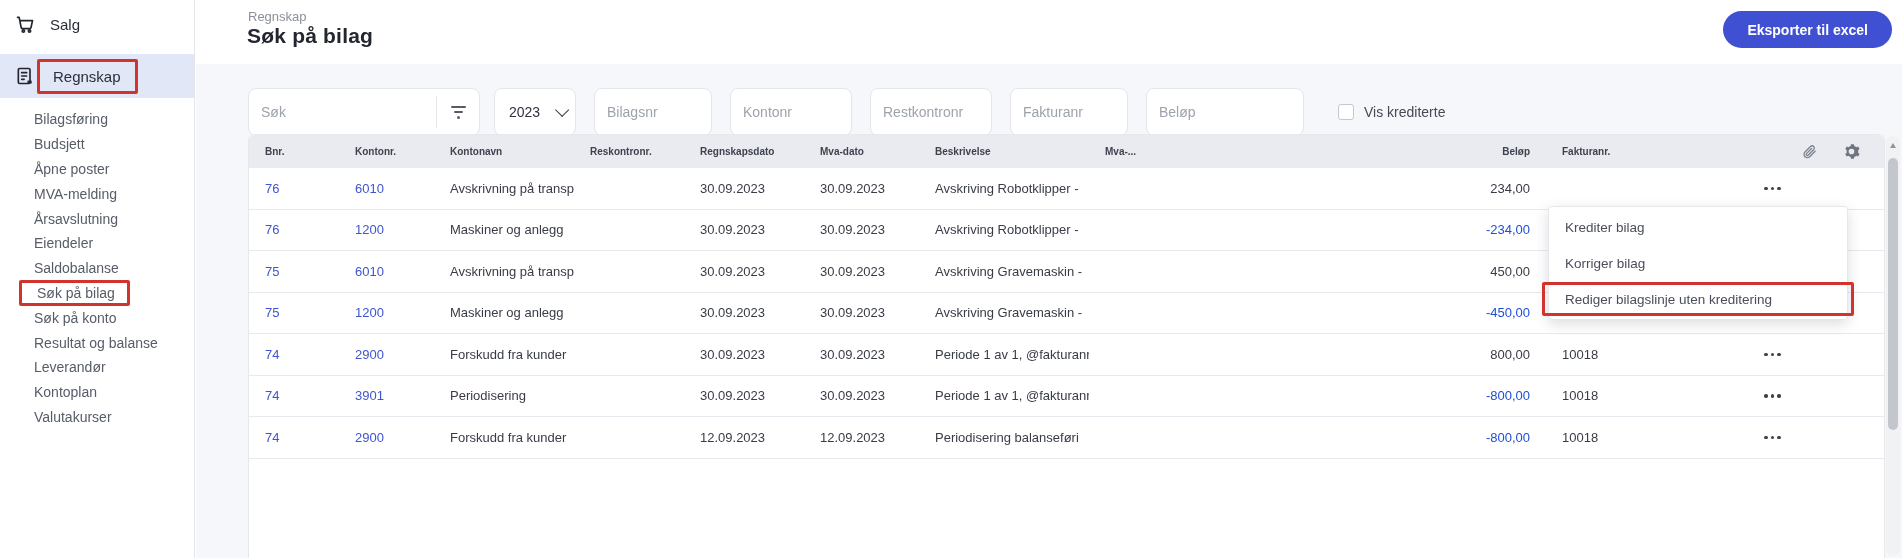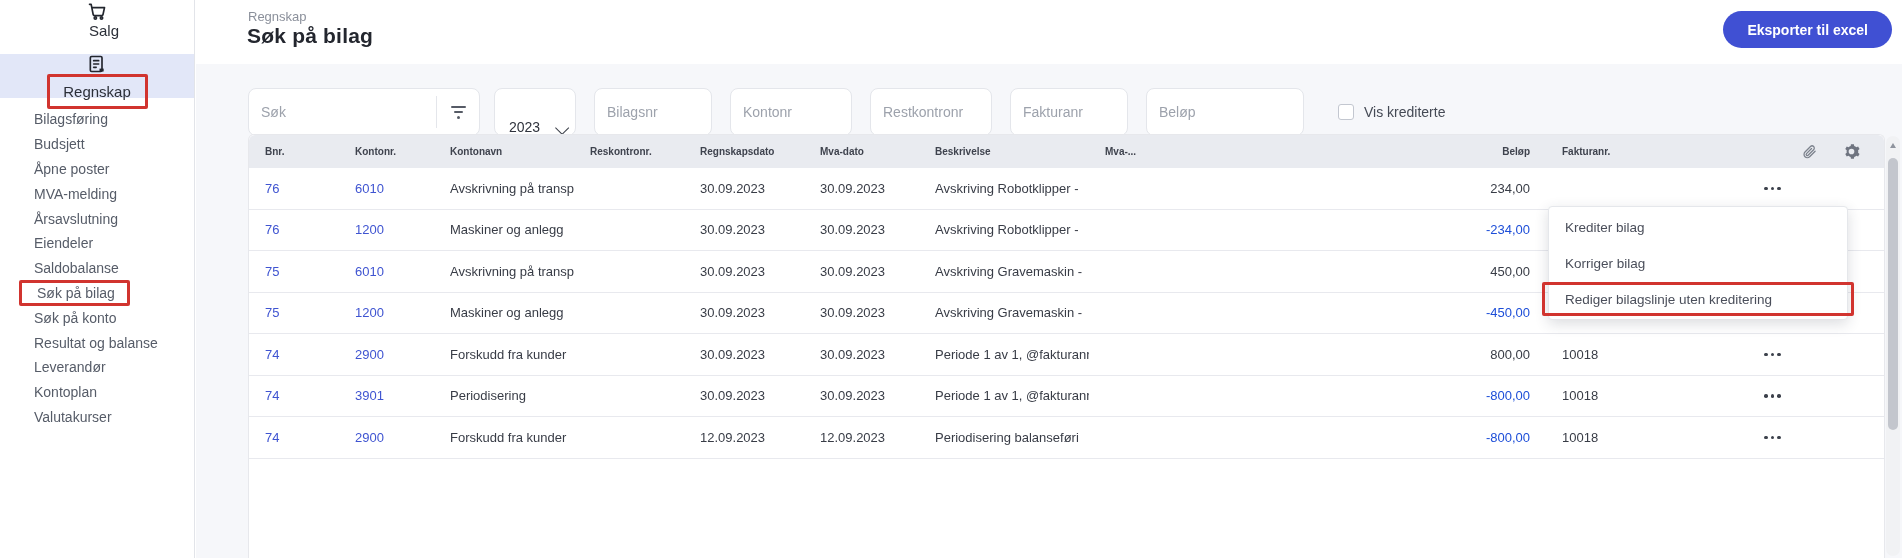--- a/index.html
+++ b/index.html
@@ -2,21 +2,21 @@
 <html><head>
 <meta charset="utf-8">
 <style>
   * { margin:0; padding:0; box-sizing:border-box; }
   html,body { background:#fff; }
   body { font-family:"Liberation Sans","DejaVu Sans",sans-serif; }
   .app { position:relative; width:1902px; height:558px; background:#fff; overflow:hidden; }
 
   
   .sidebar { position:absolute; left:0; top:0; width:195px; height:558px; background:#fff; border-right:1px solid #e2e4e9; z-index:5; }
-  .side-item { display:flex; align-items:center; height:48px; padding-left:14px; color:#2b2f38; font-size:15px; font-weight:500; cursor:pointer;flex-direction:column; }
+  .side-item { display:flex; align-items:center; height:48px; padding-left:14px; color:#2b2f38; font-size:15px; font-weight:500; cursor:pointer; }
   .side-item .s-icon { width:22px; height:22px; margin-right:14px; display:flex; align-items:center; justify-content:center; color:#23262e; }
   .side-item.selected { background:#e2e7f8; height:44px; margin-top:6px; }
   .red-annot-inline { border:3px solid #d1342f; border-radius:2px; }
   .regnskap-label { padding:6px 14px 6px 13px; margin-left:-13px; }
   .side-sub { list-style:none; margin-top:9px; }
   .side-sub li { height:24.8px; display:flex; align-items:center; padding-left:34px; font-size:14px; color:#565c68; cursor:pointer; white-space:nowrap; }
   .sok-bilag-label { padding:2px 12px 2px 15px; margin-left:-15px; background:#fff0; }
 
   
   .main { position:absolute; left:196px; top:0; right:0; height:558px; }
@@ -30,21 +30,21 @@
 
   
   .filters { display:flex; align-items:center; margin:24px 0 0 52px; }
   .f-input, .f-select, .search-box { height:48px; background:#fff; border:1px solid #e4e6eb; border-radius:8px; font-size:14px; color:#2f333d; }
   .search-box { width:232px; display:flex; align-items:center; margin-right:14px; }
   .search-box input { flex:1; border:none; outline:none; background:transparent; font-family:inherit; font-size:14px; color:#2f333d; padding:0 12px; min-width:0; }
   .search-box .divider { width:1px; height:32px; background:#e4e6eb; }
   .funnel { width:42px; display:flex; flex-direction:column; align-items:center; justify-content:center; gap:3px; cursor:pointer; }
   .funnel i { display:block; height:2px; background:#565b66; border-radius:1px; }
   .funnel i:nth-child(1){ width:15px; } .funnel i:nth-child(2){ width:9px; } .funnel i:nth-child(3){ width:3px; height:3px; border-radius:50%; }
-  .f-select { width:82px; display:flex; align-items:flex-end; justify-content:space-between; padding:0 10px 0 14px; margin-right:18px; cursor:pointer; }
+  .f-select { width:82px; display:flex; align-items:center; justify-content:space-between; padding:0 10px 0 14px; margin-right:18px; cursor:pointer; }
   .chev { width:10px; height:10px; border:solid #3a3e48; border-width:0 1.8px 1.8px 0; transform:rotate(45deg) translateY(-3px); }
   .f-input { outline:none; font-family:inherit; padding:0 12px; margin-right:18px; }
   .f-input::placeholder, .search-box input::placeholder { color:#9da2ac; }
   .w118{width:118px;} .w122{width:122px;} .w158{width:158px;}
   .chk-wrap { display:flex; align-items:center; margin-left:16px; cursor:pointer; }
   .chk { width:16px; height:16px; border:1.5px solid #c3c7d0; border-radius:3px; background:#fff; margin-right:10px; }
   .chk-label { font-size:14px; color:#454a55; }
 
   
   .panel { position:absolute; left:52px; top:70px; width:1637px; bottom:0; background:#fff; border:1px solid #e7e8ec; border-bottom:none; border-radius:6px 6px 0 0; }

